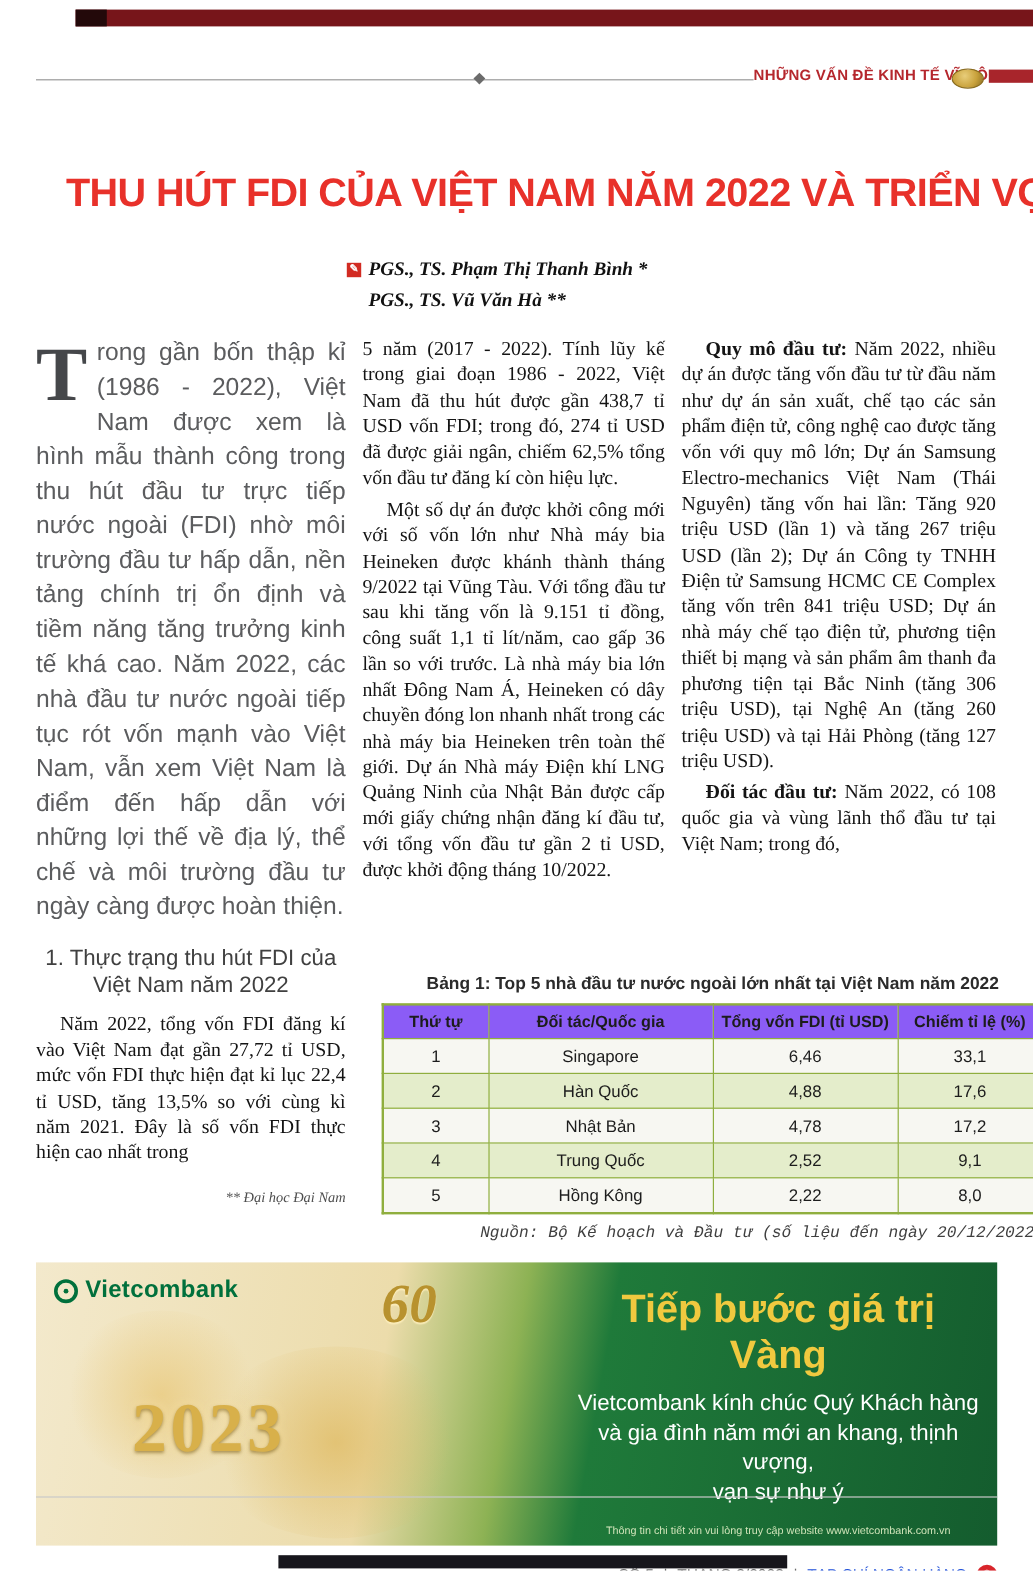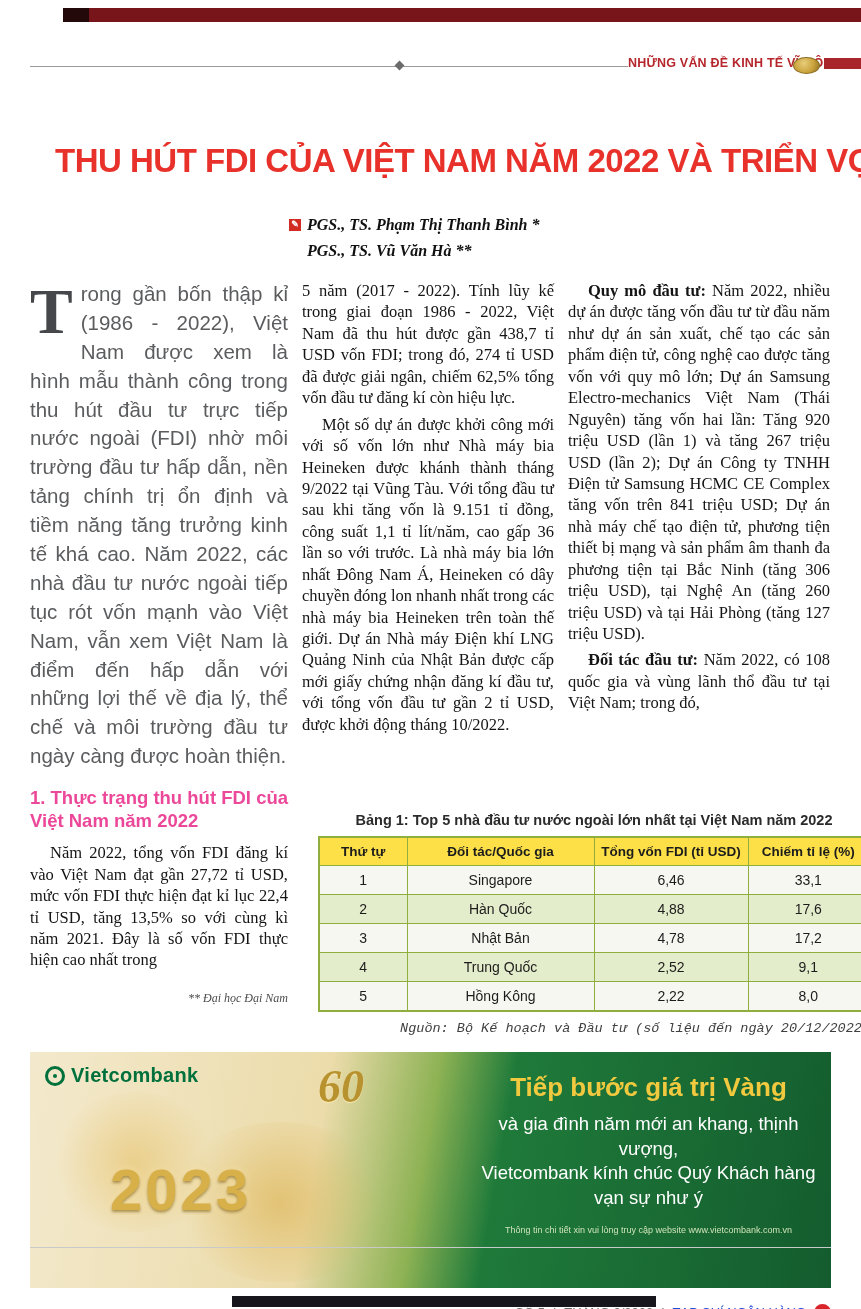--- a/index.html
+++ b/index.html
@@ -53,37 +53,37 @@
   .intro {
     font-family:"Liberation Sans", sans-serif; font-size:20.5px; line-height:1.41;
     color:#5b5c5e; text-align:justify;
   }
   .dropcap {
     float:left; font-family:"Liberation Serif", serif; font-weight:700;
     font-size:64px; line-height:.82; padding:6px 8px 0 0; color:#45474a;
   }
   .sec-heading {
     margin-top:16px; margin-bottom:10px;
-    font-family:"Liberation Sans", sans-serif; font-weight:700; font-size:18.5px;
-    color:#ec4899; line-height:1.22;
+    font-family:"Liberation Sans", sans-serif; font-weight:400; font-size:18.5px;
+    color:#404040; line-height:1.22;text-align:center;
   }
   .body-para { font-size:16.5px; line-height:1.3; text-align:justify; color:#141414; margin-bottom:5px; }
   .indent { text-indent:20px; }
   .lead { font-weight:700; }
   .footnotes {
     margin-top:18px; text-align:right; font-style:italic; font-size:12px;
     color:#4d4d4d; line-height:1.55;
   }
 
   
   .table-block { position:absolute; left:318px; top:812px; width:552px; font-family:"Liberation Sans", sans-serif; }
   .table-caption { text-align:center; font-weight:700; font-size:14.5px; color:#2b2b2b; margin-bottom:8px; }
   .fdi-table { width:100%; border-collapse:collapse; font-size:14px; color:#1c1c1c; border:2px solid #8fae3e; }
   .fdi-table th, .fdi-table td { border:1px solid #8fae3e; padding:6px 4px; text-align:center; }
-  .fdi-table thead th { background:#fde047; font-weight:700; font-size:13.5px; }
+  .fdi-table thead th { background:#8b5cf6; font-weight:700; font-size:13.5px; }
   .fdi-table tbody tr:nth-child(odd)  td { background:#f7f7f2; }
   .fdi-table tbody tr:nth-child(even) td { background:#e4edcb; }
   .fdi-table th:nth-child(1){ width:16%; } .fdi-table th:nth-child(2){ width:34%; }
   .fdi-table th:nth-child(3){ width:28%; } .fdi-table th:nth-child(4){ width:22%; }
   .table-source { margin-top:9px; text-align:right; font-family:Liberation Mono, monospace; font-style:italic; font-size:13.5px; color:#3f3f3f; }
 
   
   .banner {
     position:absolute; left:30px; top:1052px; width:801px; height:236px; overflow:hidden;
     background:linear-gradient(100deg,#f3e9cc 0%, #ecdcab 36%, #8db254 49%, #1f7a3a 58%, #145c2e 100%);
@@ -95,25 +95,25 @@
   .vcb-logo-icon { width:20px; height:20px; border:3px solid #00703c; border-radius:50%; position:relative; }
   .vcb-logo-icon::before { content:""; position:absolute; left:5px; top:5px; width:4px; height:4px; background:#00703c; border-radius:50%; }
   .vcb-logo-text { font-family:"Liberation Sans", sans-serif; font-weight:700; font-size:20px; color:#00703c; letter-spacing:.3px; }
   .banner-60 {
     position:absolute; left:288px; top:8px;
     font-family:"Liberation Serif", serif; font-weight:800; font-style:italic; font-size:46px;
     color:#b8922e; text-shadow:0 1px 1px rgba(255,240,190,.8);
   }
   .banner-year {
     position:absolute; left:80px; top:104px;
-    font-family:Liberation Sans, sans-serif; font-weight:800; font-size:58px; letter-spacing:3px;
+    font-family:Liberation Serif, serif; font-weight:800; font-size:58px; letter-spacing:3px;
     color:#d8b04a; text-shadow:0 2px 3px rgba(110,80,10,.55), 0 0 10px rgba(255,230,160,.6);
   }
   .banner-right { position:absolute; left:446px; top:20px; width:345px; text-align:center; font-family:"Liberation Sans", sans-serif; }
-  .banner-headline { color:#f0c93f; font-weight:700; font-size:26px; margin-bottom:9px; }
+  .banner-headline { color:#f0c93f; font-weight:700; font-size:33px; margin-bottom:9px; }
   .banner-line { color:#ffffff; font-size:18.5px; line-height:1.33; }
   .banner-small { margin-top:13px; font-size:9px; color:#cfe3b8; line-height:1.6; }
 
   
   .footer-line { position:absolute; left:30px; top:1247px; width:801px; height:1px; background:#c9c9c9; }
   .footer {
     position:absolute; top:1304px; right:30px; display:flex; align-items:center; gap:8px;
     font-family:"Liberation Sans", sans-serif; font-size:13px; color:#6a6a6a;
   }
   .footer .journal { color:#1d4ed8; font-weight:400; }
@@ -217,22 +217,22 @@
     <div class="lotus-blob lotus-1"></div>
     <div class="lotus-blob lotus-2"></div>
     <div class="vcb-logo">
       <span class="vcb-logo-icon"></span>
       <span class="vcb-logo-text">Vietcombank</span>
     </div>
     <div class="banner-60">60</div>
     <div class="banner-year">2023</div>
     <div class="banner-right">
       <div class="banner-headline">Tiếp bước giá trị Vàng</div>
+      <div class="banner-line">Vietcombank kính chúc Quý Khách hàng</div>
       <div class="banner-line">và gia đình năm mới an khang, thịnh vượng,</div>
-      <div class="banner-line">Vietcombank kính chúc Quý Khách hàng</div>
       <div class="banner-line">vạn sự như ý</div>
       <div class="banner-small">
         <span>Thông tin chi tiết xin vui lòng truy cập website www.vietcombank.com.vn</span><br>
         
       </div>
     </div>
   </div>
 
   <div class="footer-line"></div>
   <div class="footer">

